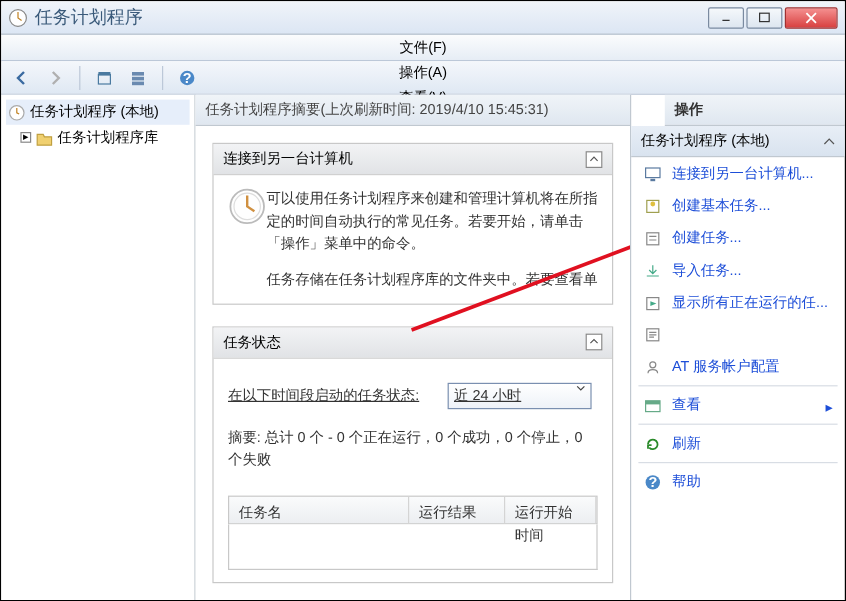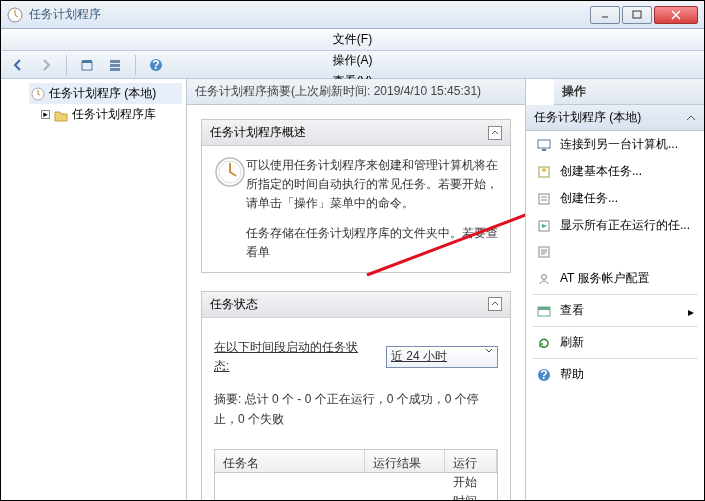--- a/index.html
+++ b/index.html
@@ -1,32 +1,32 @@
 <!DOCTYPE html>
 <html><head>
 <meta charset="utf-8">
 <style>
 * { box-sizing: border-box; margin: 0; padding: 0; font-family: "Microsoft YaHei", "Segoe UI", Tahoma, sans-serif; font-size: 12px; }
 body { background: #fff; width: 705px; height: 501px; overflow: hidden; border: 1px solid #000; }
 
 .titlebar { height: 28px; background: linear-gradient(#f0f4f9, #dce6f4); display: flex; align-items: center; padding: 0 6px; border-bottom: 1px solid #a0b0c0; }
 .titlebar .icon { width: 16px; height: 16px; margin-right: 6px; }
-.titlebar .title { color: #3a5a7a; font-size: 12px; flex: 1; }
+.titlebar .title { color: #3a5a7a; font-size: 15px; flex: 1; }
 .winbtns { display: flex; gap: 2px; }
 .winbtn { width: 30px; height: 18px; border: 1px solid #7a8aa0; background: linear-gradient(#f5f8fb,#dde6f0); border-radius: 2px; display: flex; align-items: center; justify-content: center; }
 .winbtn.close { width: 44px; background: linear-gradient(#f59090,#d84040); border-color: #a03030; color: #fff; }
 
 .menubar { height: 22px; background: linear-gradient(#fbfcfd,#e6edf5); border-bottom: 1px solid #bcc8d8; display: flex; align-items: center; padding: 0 4px; flex-direction: column; }
 .menubar span { padding: 2px 8px; cursor: default; }
 
 .toolbar { height: 28px; background: linear-gradient(#f4f7fb,#dfe8f3); border-bottom: 1px solid #bcc8d8; display: flex; align-items: center; padding: 0 6px; gap: 6px; }
 .tbtn { width: 22px; height: 22px; border: 1px solid transparent; display: flex; align-items: center; justify-content: center; }
 .sep { width: 1px; height: 20px; background: #bcc8d8; margin: 0 3px; }
 
-.content { display: flex; height: calc(501px - 28px - 22px - 28px - 2px); padding-left: 24px; }
+.content { display: flex; height: calc(501px - 28px - 22px - 28px - 2px); }
 .tree { width: 162px; border-right: 1px solid #c0c8d0; padding: 4px; background: #fff; }
 .tree-row { display: flex; align-items: center; padding: 2px 2px; gap: 4px; }
 .tree-row.sel { background: #e6eefa; }
 .expander { width: 9px; height: 9px; border: 1px solid #888; font-size: 9px; line-height: 7px; text-align: center; background: #fff; cursor: default; }
 
 .center { flex: 1; background: #fff; display: flex; flex-direction: column; border-right: 1px solid #c0c8d0; }
 .center-head { background: linear-gradient(#f0f4f8,#dfe7f0); border-bottom: 1px solid #c0c8d0; padding: 4px 8px; color: #444; }
 .center-body { flex: 1; padding: 14px; overflow: hidden; position: relative; }
 .panel { border: 1px solid #c8c8c8; margin-bottom: 18px; }
 .panel-head { background: linear-gradient(#f2f3f5,#e1e3e6); padding: 4px 8px; border-bottom: 1px solid #d0d0d0; display: flex; align-items: center; justify-content: space-between; }
@@ -38,21 +38,21 @@
 .status-row { display: flex; align-items: center; gap: 24px; margin: 10px 0 14px; text-decoration: underline; }
 .combo { width: 120px; height: 22px; border: 1px solid #7a8fb0; background: linear-gradient(#fff,#eef2f8); display: flex; align-items: flex-start; justify-content: space-between; padding: 0 4px; }
 
 .tablehead { border: 1px solid #c8c8c8; background: linear-gradient(#fafbfc,#eceef1); display: flex; height: 24px; }
 .th { border-right: 1px solid #d4d4d4; padding: 4px 8px; color: #333; }
 .tablebody { border: 1px solid #c8c8c8; border-top: none; height: 38px; background: #fff; }
 
 .actions { width: 178px; display: flex; flex-direction: column; }
 .actions-head { background: linear-gradient(#f0f4f8,#dfe7f0); border-bottom: 1px solid #c0c8d0; padding: 4px 8px; font-weight: bold; color: #333; margin-left: 28px; }
 .actions-sub { background: linear-gradient(#e8eef6,#d9e3ef); padding: 4px 8px; border-bottom: 1px solid #c0c8d0; display:flex; justify-content:space-between; align-items:center;}
-.act-item { display: flex; align-items: flex-end; gap: 8px; padding: 5px 10px; color: #000000; cursor: default; }
+.act-item { display: flex; align-items: flex-end; gap: 8px; padding: 5px 10px; color: #1d4ed8; cursor: default; }
 .act-ico { width: 16px; height: 16px; flex-shrink: 0; display:flex; align-items:center; justify-content:center; }
 .act-sep { height: 1px; background: #d8dde4; margin: 2px 6px; }
 
 .arrow-overlay { position: absolute; pointer-events: none; top: 0; left: 0; }
 </style>
 </head>
 <body>
 
 <div class="titlebar">
   <svg class="icon" viewBox="0 0 16 16">
@@ -136,21 +136,21 @@
         </svg>
       <span>任务计划程序库</span>
     </div>
   </div>
 
   <div class="center">
     <div class="center-head">任务计划程序摘要(上次刷新时间: 2019/4/10 15:45:31)</div>
     <div class="center-body" style="position:relative">
       <div class="panel">
         <div class="panel-head">
-          <span>任务计划程序概述</span>
+          <span>连接到另一台计算机</span>
           <div class="collapse-btn">
               <svg width="8" height="8">
                 <path d="M1 5l3-3 3 3" fill="none" stroke="#555"></path>
               </svg>
             </div>
         </div>
         <div class="panel-body">
           <div class="inforow">
             <svg class="clock-ico" viewBox="0 0 32 32">
                 <circle cx="16" cy="16" r="14" fill="#fefefe" stroke="#bbb" stroke-width="1.5"></circle>
@@ -239,20 +239,29 @@
             <svg width="14" height="14">
               <rect x="2" y="2" width="10" height="10" fill="none" stroke="#888"></rect>
               <path d="M4 5h6M4 8h6" stroke="#888"></path>
             </svg>
           </span>
           <span>创建任务...</span>
         </div>
         <div class="act-item">
           <span class="act-ico">
             <svg width="14" height="14">
+              <path d="M7 2v7m-3-3l3 3 3-3" fill="none" stroke="#4a8"></path>
+              <path d="M2 11h10" stroke="#4a8"></path>
+            </svg>
+          </span>
+          <span>导入任务...</span>
+        </div>
+        <div class="act-item">
+          <span class="act-ico">
+            <svg width="14" height="14">
               <rect x="2" y="2" width="10" height="10" fill="#fff" stroke="#888"></rect>
               <path d="M5 5l5 2-5 2z" fill="#4a8"></path>
             </svg>
           </span>
           <span>显示所有正在运行的任...</span>
         </div>
         <div class="act-item">
           <span class="act-ico">
             <svg width="14" height="14">
               <rect x="2" y="2" width="10" height="10" fill="#fff" stroke="#888"></rect>

